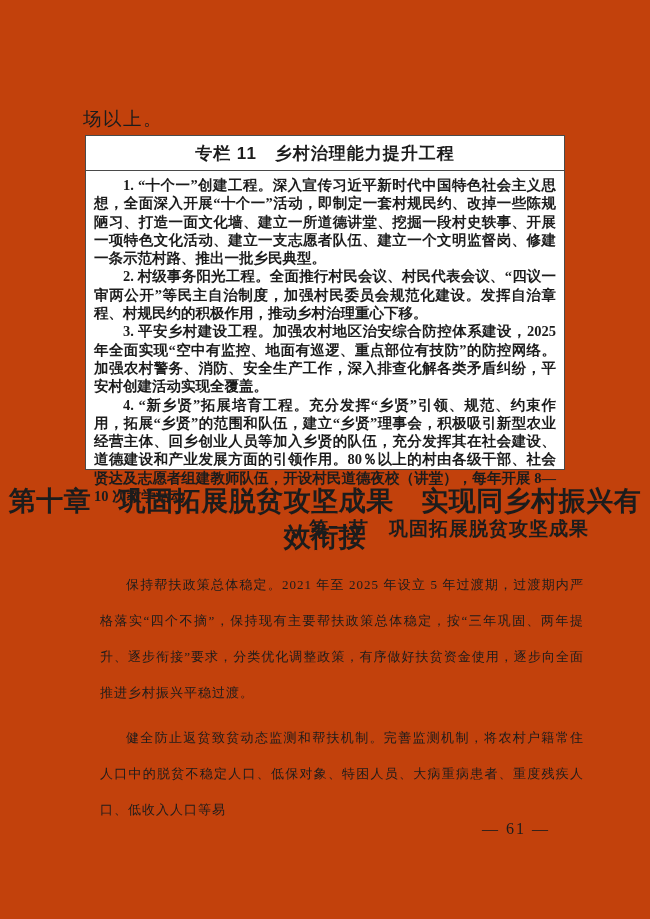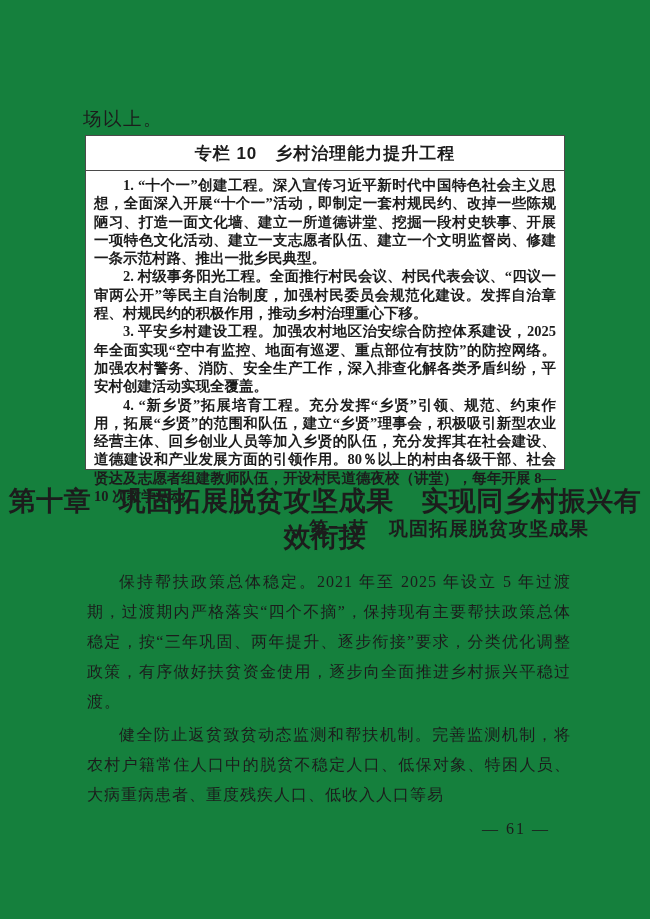--- a/index.html
+++ b/index.html
@@ -1,21 +1,21 @@
 <!DOCTYPE html>
 <html lang="zh"><head>
 <meta charset="utf-8">
 <style>
   html, body { margin: 0; padding: 0; background: #e8e8e8; }
   .page {
     position: relative;
     width: 650px;
     height: 919px;
     margin: 0 auto;
-    background: #15803d;
+    background: #c2410c;
     color: #1c1c1c;
     font-family: "Liberation Serif", "DejaVu Serif", serif;
     overflow: hidden;
   }
 
   .intro-line {
     position: absolute;
     left: 83px;
     top: 106px;
     font-size: 18.5px;
@@ -74,56 +74,56 @@
     width: 589px;
     text-align: right;
     font-weight: 700;
     font-size: 19px;
     letter-spacing: 1px;
     font-family: "Liberation Sans", "DejaVu Sans", sans-serif;
   }
 
   .body-text {
     position: absolute;
-    left: 87px;
+    left: 100px;
     top: 567px;
     width: 484px;
-    font-size: 16px;
-    line-height: 30px;
+    font-size: 13px;
+    line-height: 36px;
     letter-spacing: 1px;
     text-align: justify;
     text-justify: inter-character;
   }
   .body-text p {
     margin: 0;
     text-indent: 2em;
   }
   .body-text p + p {
-    margin-top: 3px;
+    margin-top: 9px;
   }
 
   .page-number {
     position: absolute;
     top: 820px;
     right: 100px;
     font-size: 16px;
     letter-spacing: 2px;
     white-space: nowrap;
     margin-left: 8px;
   }
 </style>
 </head>
 <body>
 
 <div class="page">
 
   <div class="intro-line">场以上。</div>
 
   <div class="panel">
-    <div class="panel-title">专栏 10　乡村治理能力提升工程</div>
+    <div class="panel-title">专栏 11　乡村治理能力提升工程</div>
     <div class="panel-body">
       <p>1. “十个一”创建工程。深入宣传习近平新时代中国特色社会主义思想，全面深入开展“十个一”活动，即制定一套村规民约、改掉一些陈规陋习、打造一面文化墙、建立一所道德讲堂、挖掘一段村史轶事、开展一项特色文化活动、建立一支志愿者队伍、建立一个文明监督岗、修建一条示范村路、推出一批乡民典型。</p>
       <p>2. 村级事务阳光工程。全面推行村民会议、村民代表会议、“四议一审两公开”等民主自治制度，加强村民委员会规范化建设。发挥自治章程、村规民约的积极作用，推动乡村治理重心下移。</p>
       <p>3. 平安乡村建设工程。加强农村地区治安综合防控体系建设，2025 年全面实现“空中有监控、地面有巡逻、重点部位有技防”的防控网络。加强农村警务、消防、安全生产工作，深入排查化解各类矛盾纠纷，平安村创建活动实现全覆盖。</p>
       <p>4. “新乡贤”拓展培育工程。充分发挥“乡贤”引领、规范、约束作用，拓展“乡贤”的范围和队伍，建立“乡贤”理事会，积极吸引新型农业经营主体、回乡创业人员等加入乡贤的队伍，充分发挥其在社会建设、道德建设和产业发展方面的引领作用。80％以上的村由各级干部、社会贤达及志愿者组建教师队伍，开设村民道德夜校（讲堂），每年开展 8—10 次教学活动。</p>
     </div>
   </div>
 
   <div class="chapter-heading">第十章　巩固拓展脱贫攻坚成果　实现同乡村振兴有效衔接</div>
 

